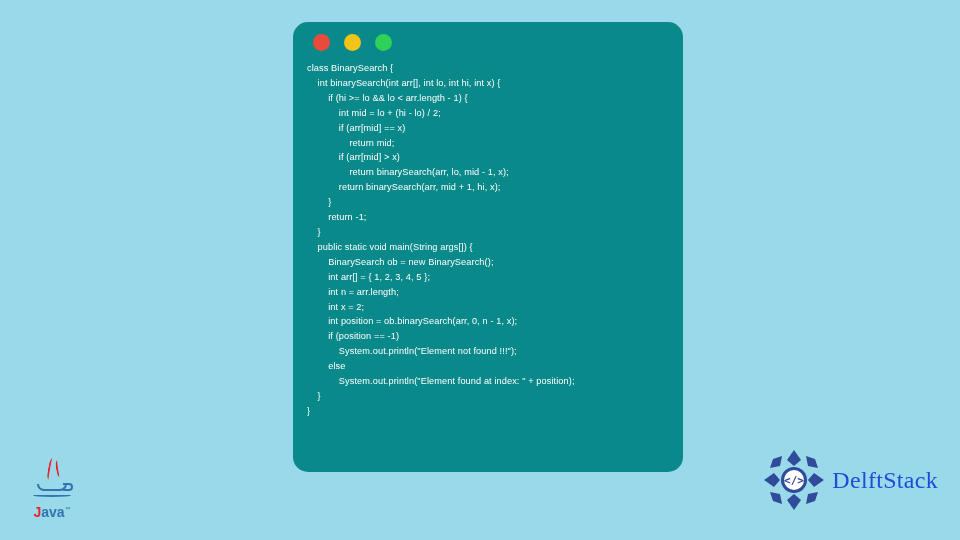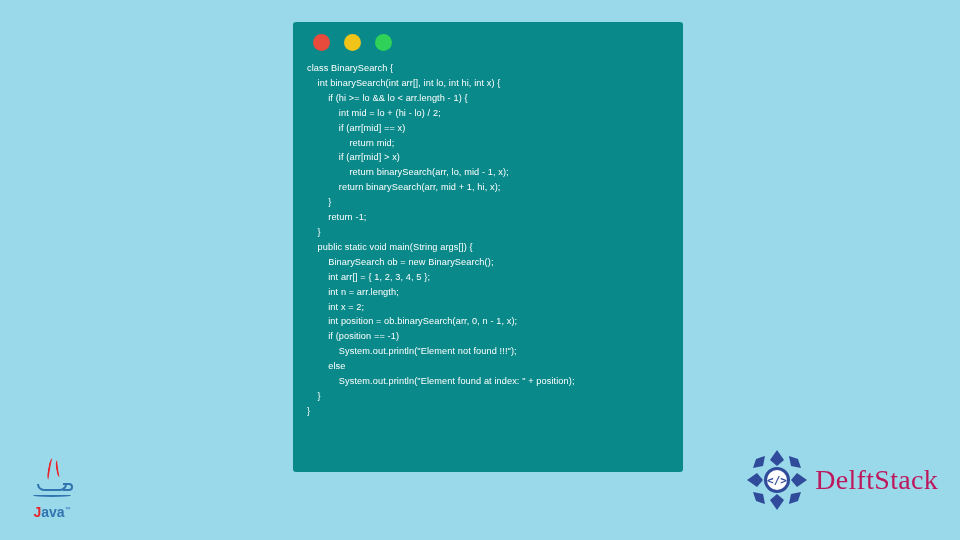--- a/index.html
+++ b/index.html
@@ -11,21 +11,21 @@
     font-family: Arial, Helvetica, sans-serif;
     overflow: hidden;
   }
   .code-window {
     position: absolute;
     left: 293px;
     top: 22px;
     width: 390px;
     height: 450px;
     background: #098989;
-    border-radius: 3px;
+    border-radius: 15px;
     padding: 12px 14px;
   }
   .traffic {
     display: flex;
     gap: 14px;
     margin-bottom: 10px;
     padding-left: 6px;
   }
   .dot { width: 17px; height: 17px; border-radius: 50%; }
   .dot.red { background: #e84b3c; }
@@ -109,22 +109,22 @@
     display: flex;
     align-items: center;
     gap: 6px;
   }
   .delft-emblem {
     width: 64px; height: 64px;
     position: relative;
   }
   .delft-text {
     font-family: Georgia, 'Times New Roman', serif;
-    font-size: 28px;
-    color: #be185d;
+    font-size: 24px;
+    color: #1d4ed8;
     font-weight: 500;
     letter-spacing: 0.3px;
   }
 </style>
 </head>
 <body>
 
 <div class="code-window">
   <div class="traffic">
     <div class="dot red"></div>

